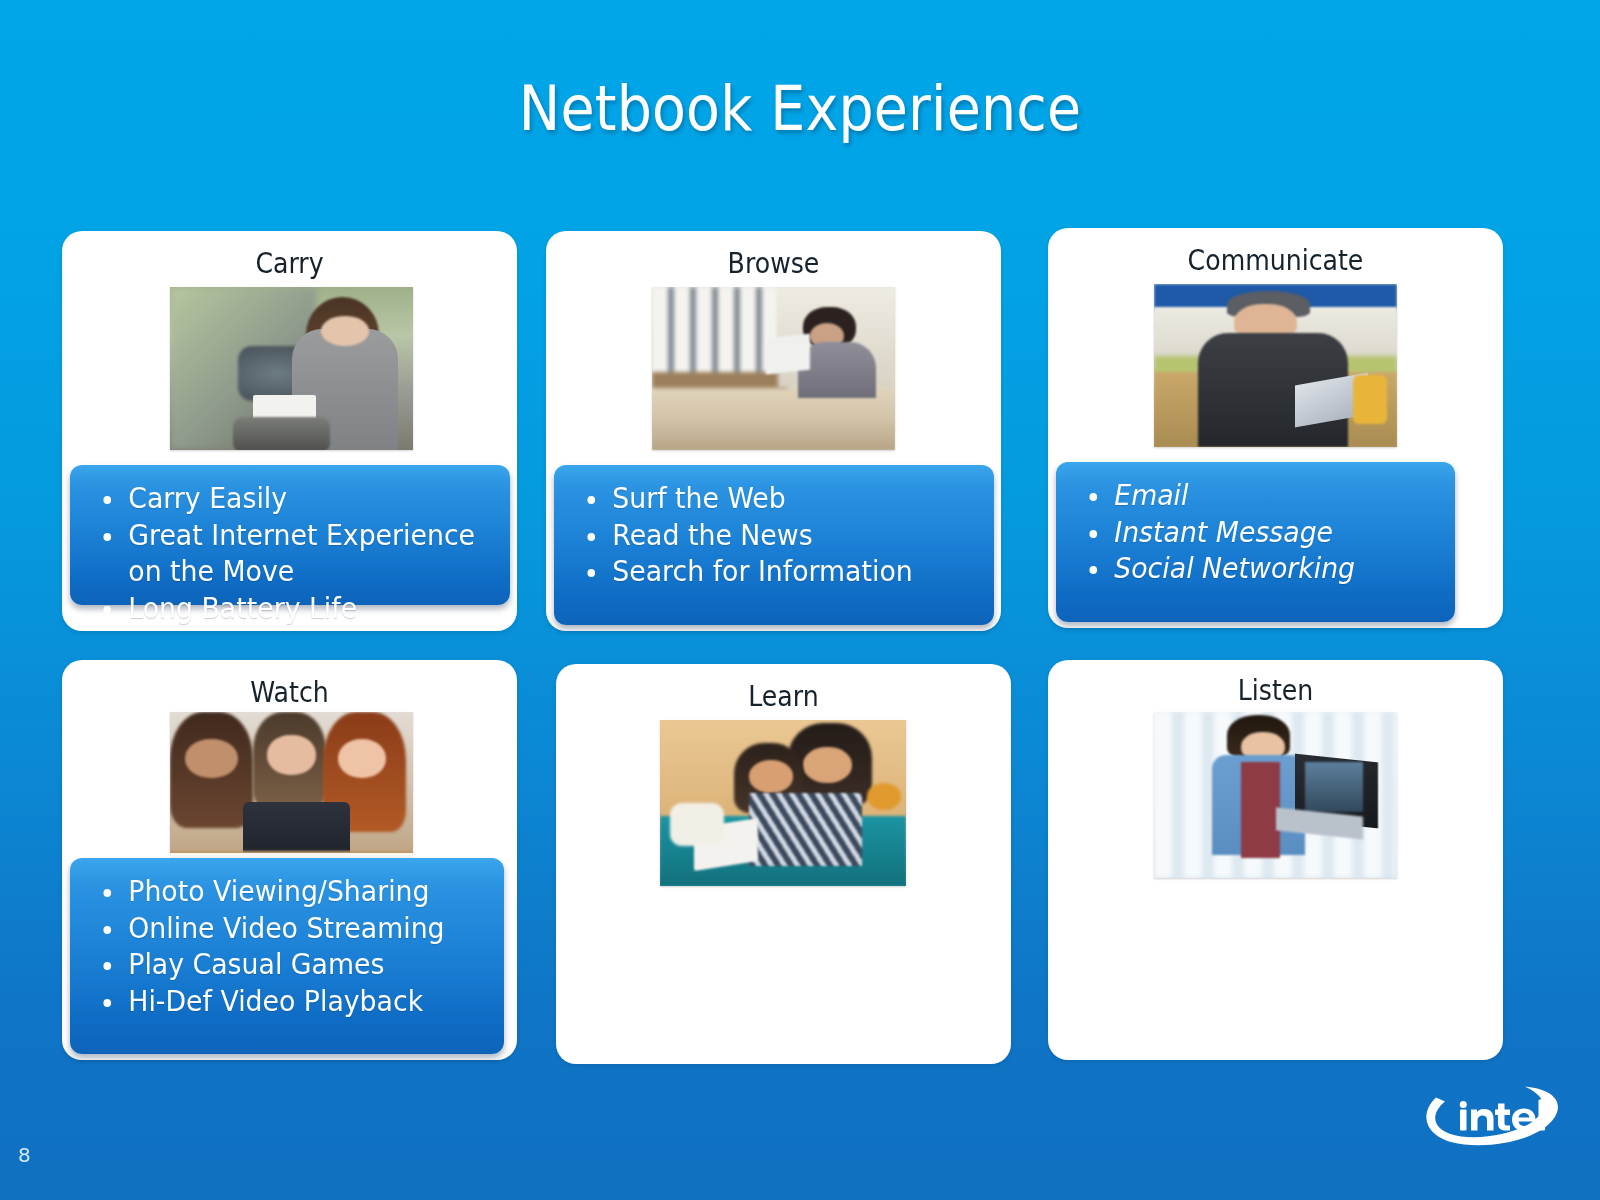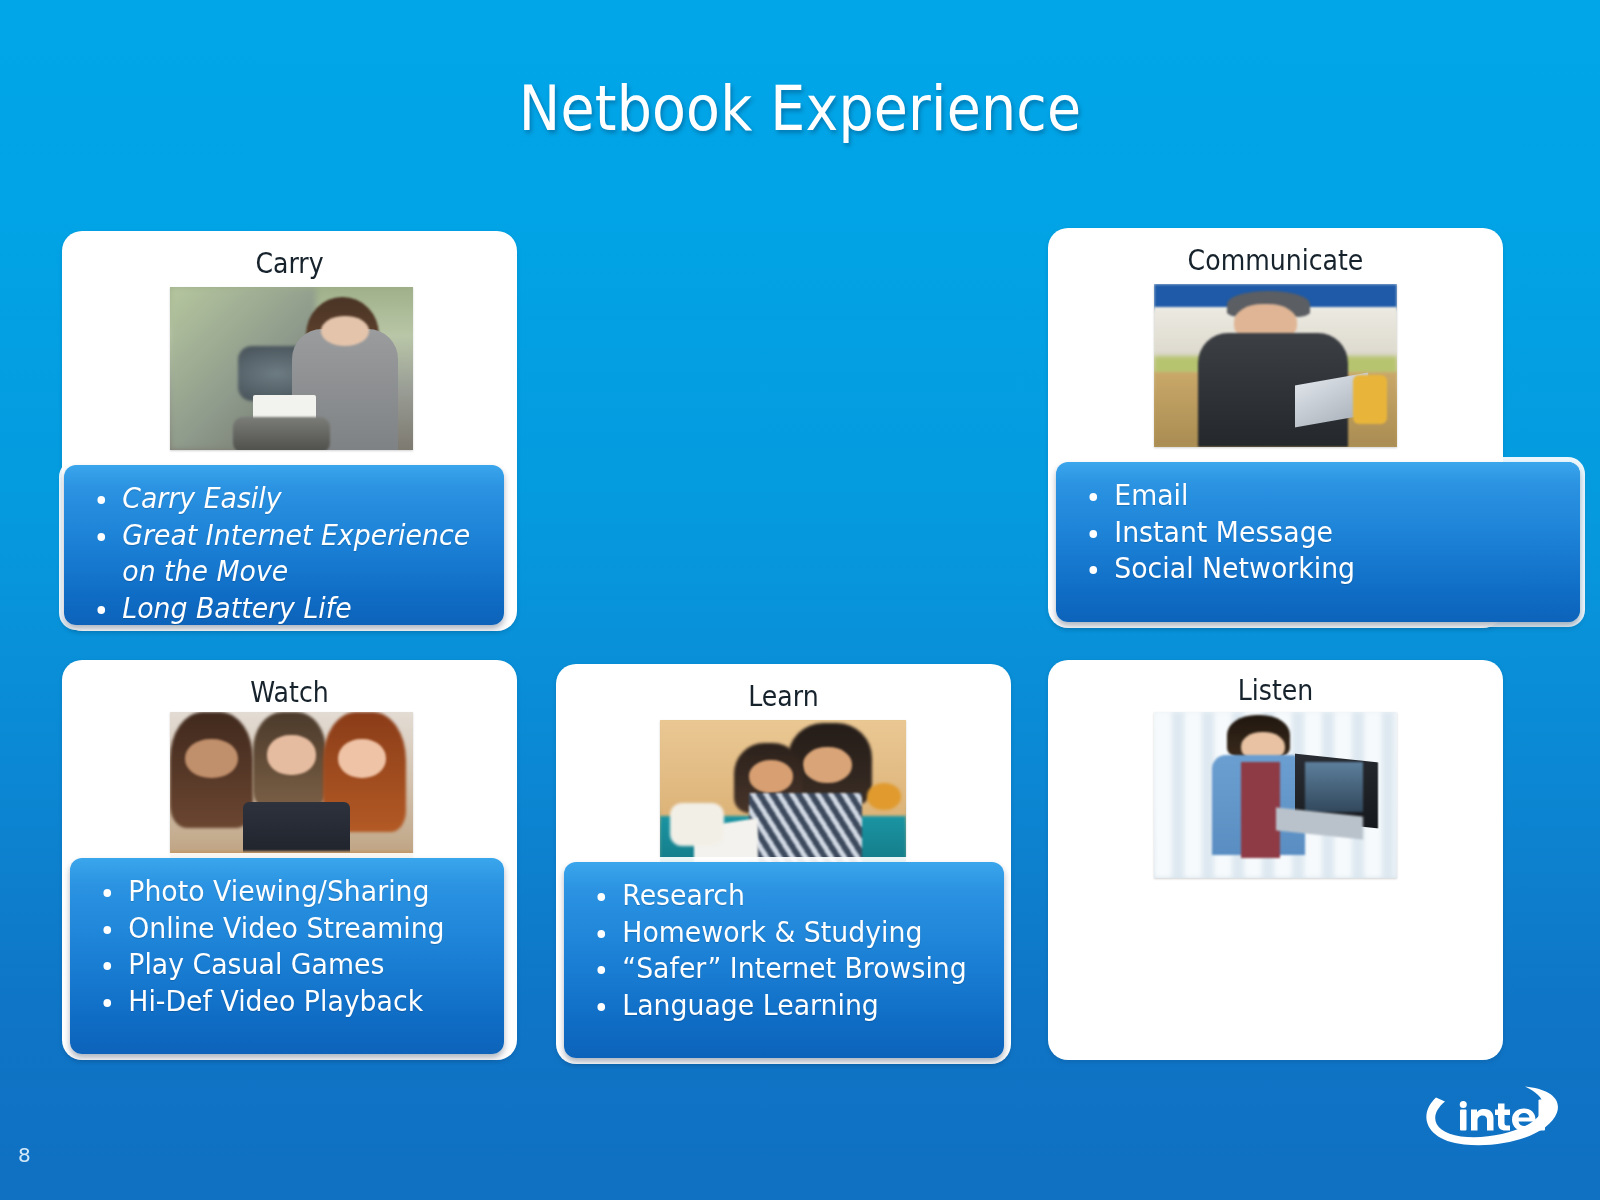--- a/index.html
+++ b/index.html
@@ -135,46 +135,68 @@
       <div class="photo" style="left:108px;top:56px;width:243px;height:163px;
                   background:linear-gradient(180deg,#9fb089 0%,#b9c6a7 30%,#9a9e96 62%,#7d7a70 100%);">
         <div class="ly" style="left:0;top:0;width:60%;height:100%;background:linear-gradient(135deg,#b5c79f,#8e9a8b 55%,#6d6e68);filter:blur(3px);"></div>
         <div class="ly" style="left:28%;top:36%;width:40%;height:34%;background:radial-gradient(ellipse at 40% 50%,#6d7b82,#3f4a50);border-radius:14px;filter:blur(1.5px);"></div>
         <div class="ly" style="left:56%;top:6%;width:30%;height:46%;background:linear-gradient(180deg,#4a3425,#6b4a33);border-radius:50% 50% 40% 40%;filter:blur(1px);"></div>
         <div class="ly" style="left:50%;top:26%;width:44%;height:74%;background:linear-gradient(180deg,#9a9c9e,#7f8284);border-radius:30px 30px 0 0;filter:blur(.6px);"></div>
         <div class="ly" style="left:62%;top:18%;width:20%;height:18%;background:#e4c4ab;border-radius:50%;filter:blur(1px);"></div>
         <div class="ly" style="left:34%;top:66%;width:26%;height:24%;background:#f2f2ee;border-radius:2px;filter:blur(.5px);"></div>
         <div class="ly" style="left:26%;top:80%;width:40%;height:22%;background:linear-gradient(180deg,#7b7d79,#4d4e4a);border-radius:10px;filter:blur(.8px);"></div>
       </div>
-      <div class="bullets" style="left:2px;top:234px;width:440px;height:160px;font-style:italic;">
+      <div class="bullets" style="left:8px;top:234px;width:440px;height:140px;">
         <ul>
           <li>Carry Easily</li>
           <li>Great Internet Experience on the Move</li>
           <li>Long Battery Life</li>
         </ul>
       </div>
     </div>
 
+    <div class="card" style="left:546px;top:231px;width:455px;height:400px;">
+      <div class="card-panel" style="width:455px;height:400px;"></div>
+      <div class="card-title" style="top:16px;">Browse</div>
+      <div class="photo" style="left:106px;top:56px;width:243px;height:163px;
+                  background:linear-gradient(180deg,#e9e7e0 0%,#ddd6c6 46%,#c9bda6 100%);">
+        <div class="ly" style="left:0;top:0;width:52%;height:66%;background:repeating-linear-gradient(90deg,#f4f3ef 0 16px,#7f8a92 16px 22px);filter:blur(2.2px);"></div>
+        <div class="ly" style="left:0;top:54%;width:100%;height:46%;background:linear-gradient(180deg,#e7dcc6,#d2c3a6 60%,#b7a487);filter:blur(1.2px);"></div>
+        <div class="ly" style="left:0;top:52%;width:56%;height:10%;background:#9b7f5c;filter:blur(2px);"></div>
+        <div class="ly" style="left:52%;top:0;width:48%;height:62%;background:linear-gradient(180deg,#efece3,#d9d2c4);filter:blur(2px);"></div>
+        <div class="ly" style="left:62%;top:12%;width:22%;height:26%;background:#2b2220;border-radius:45%;filter:blur(1px);"></div>
+        <div class="ly" style="left:65%;top:22%;width:14%;height:16%;background:#caa185;border-radius:50%;filter:blur(1.2px);"></div>
+        <div class="ly" style="left:60%;top:34%;width:32%;height:34%;background:linear-gradient(180deg,#8f8e99,#6f6e79);border-radius:26px 26px 0 0;filter:blur(1px);"></div>
+        <div class="ly" style="left:47%;top:30%;width:18%;height:22%;background:#f0f1ef;transform:skewY(-6deg);filter:blur(.8px);"></div>
+      </div>
+      <div class="bullets" style="left:8px;top:234px;width:440px;height:160px;">
+        <ul>
+          <li>Surf the Web</li>
+          <li>Read the News</li>
+          <li>Search for Information</li>
+        </ul>
+      </div>
+    </div>
 
     <div class="card" style="left:1048px;top:228px;width:455px;height:400px;">
       <div class="card-panel" style="width:455px;height:400px;"></div>
       <div class="card-title" style="top:16px;">Communicate</div>
       <div class="photo" style="left:106px;top:56px;width:243px;height:163px;
                   background:linear-gradient(180deg,#cfd9e2 0%,#e6e4da 40%,#c8a86a 72%,#b89a5c 100%);">
         <div class="ly" style="left:0;top:0;width:100%;height:16%;background:#1e5aa8;filter:blur(1.5px);"></div>
         <div class="ly" style="left:0;top:14%;width:100%;height:32%;background:linear-gradient(180deg,#eceae2,#dcd8cc);filter:blur(1.2px);"></div>
         <div class="ly" style="left:0;top:44%;width:100%;height:12%;background:#b6c46f;filter:blur(2px);"></div>
         <div class="ly" style="left:0;top:54%;width:100%;height:46%;background:linear-gradient(180deg,#c9a869,#a98c52);filter:blur(1.4px);"></div>
         <div class="ly" style="left:30%;top:4%;width:34%;height:16%;background:#5b5e63;border-radius:50% 50% 18% 18%;filter:blur(1px);"></div>
         <div class="ly" style="left:33%;top:12%;width:26%;height:24%;background:#dfb595;border-radius:45%;filter:blur(1px);"></div>
         <div class="ly" style="left:18%;top:30%;width:62%;height:70%;background:linear-gradient(180deg,#3c3f44,#24272b);border-radius:30px 30px 0 0;filter:blur(.9px);"></div>
         <div class="ly" style="left:58%;top:58%;width:30%;height:26%;background:linear-gradient(160deg,#dde2e8,#aab2bb);transform:skewY(-10deg);filter:blur(.7px);"></div>
         <div class="ly" style="left:82%;top:56%;width:14%;height:30%;background:#e8b53a;border-radius:6px;filter:blur(1.2px);"></div>
       </div>
-      <div class="bullets" style="left:8px;top:234px;width:524px;height:160px;">
+      <div class="bullets" style="left:8px;top:234px;width:399px;height:160px;font-style:italic;">
         <ul>
           <li>Email</li>
           <li>Instant Message</li>
           <li>Social Networking</li>
         </ul>
       </div>
     </div>
 
     <div class="card" style="left:62px;top:660px;width:455px;height:400px;">
       <div class="card-panel" style="width:455px;height:400px;"></div>
@@ -208,28 +230,20 @@
         <div class="ly" style="left:0;top:0;width:100%;height:62%;background:linear-gradient(180deg,#eac793,#dbb277);filter:blur(1.6px);"></div>
         <div class="ly" style="left:0;top:58%;width:100%;height:42%;background:linear-gradient(180deg,#1a94a2,#12707c);filter:blur(1.4px);"></div>
         <div class="ly" style="left:52%;top:2%;width:34%;height:50%;background:linear-gradient(180deg,#241c18,#3a2d24);border-radius:42% 42% 22% 22%;filter:blur(1.4px);"></div>
         <div class="ly" style="left:58%;top:16%;width:20%;height:22%;background:#d9a477;border-radius:48%;filter:blur(1px);"></div>
         <div class="ly" style="left:30%;top:14%;width:28%;height:42%;background:linear-gradient(180deg,#2b211b,#473429);border-radius:44% 44% 22% 22%;filter:blur(1.4px);"></div>
         <div class="ly" style="left:36%;top:24%;width:18%;height:20%;background:#d79f72;border-radius:48%;filter:blur(1px);"></div>
         <div class="ly" style="left:36%;top:44%;width:46%;height:44%;background:repeating-linear-gradient(58deg,#3d4a5e 0 6px,#cfd7e2 6px 11px);filter:blur(1.1px);"></div>
         <div class="ly" style="left:14%;top:62%;width:26%;height:26%;background:#f3f2ee;border-radius:3px;transform:skewY(-9deg);filter:blur(.8px);"></div>
         <div class="ly" style="left:4%;top:50%;width:22%;height:26%;background:#f2efe7;border-radius:12px;filter:blur(1.6px);"></div>
         <div class="ly" style="left:84%;top:38%;width:14%;height:16%;background:#e09a2e;border-radius:50%;filter:blur(1.4px);"></div>
-      </div>
-      <div class="bullets" style="left:8px;top:198px;width:440px;height:196px;">
-        <ul>
-          <li>Research</li>
-          <li>Homework &amp; Studying</li>
-          <li>“Safer” Internet Browsing</li>
-          <li>Language Learning</li>
-        </ul>
       </div>
     </div>
 
     <div class="card" style="left:1048px;top:660px;width:455px;height:400px;">
       <div class="card-panel" style="width:455px;height:400px;"></div>
       <div class="card-title" style="top:14px;">Listen</div>
       <div class="photo" style="left:106px;top:52px;width:243px;height:166px;
                   background:linear-gradient(180deg,#eef3f7 0%,#e3ecf3 50%,#d8e3ec 100%);">
         <div class="ly" style="left:0;top:0;width:100%;height:100%;background:repeating-linear-gradient(90deg,#f6fafc 0 18px,#dde8f0 18px 30px);filter:blur(2.4px);"></div>
         <div class="ly" style="left:30%;top:2%;width:26%;height:26%;background:linear-gradient(180deg,#20170f,#3a2a1c);border-radius:46% 46% 24% 24%;filter:blur(1.2px);"></div>

